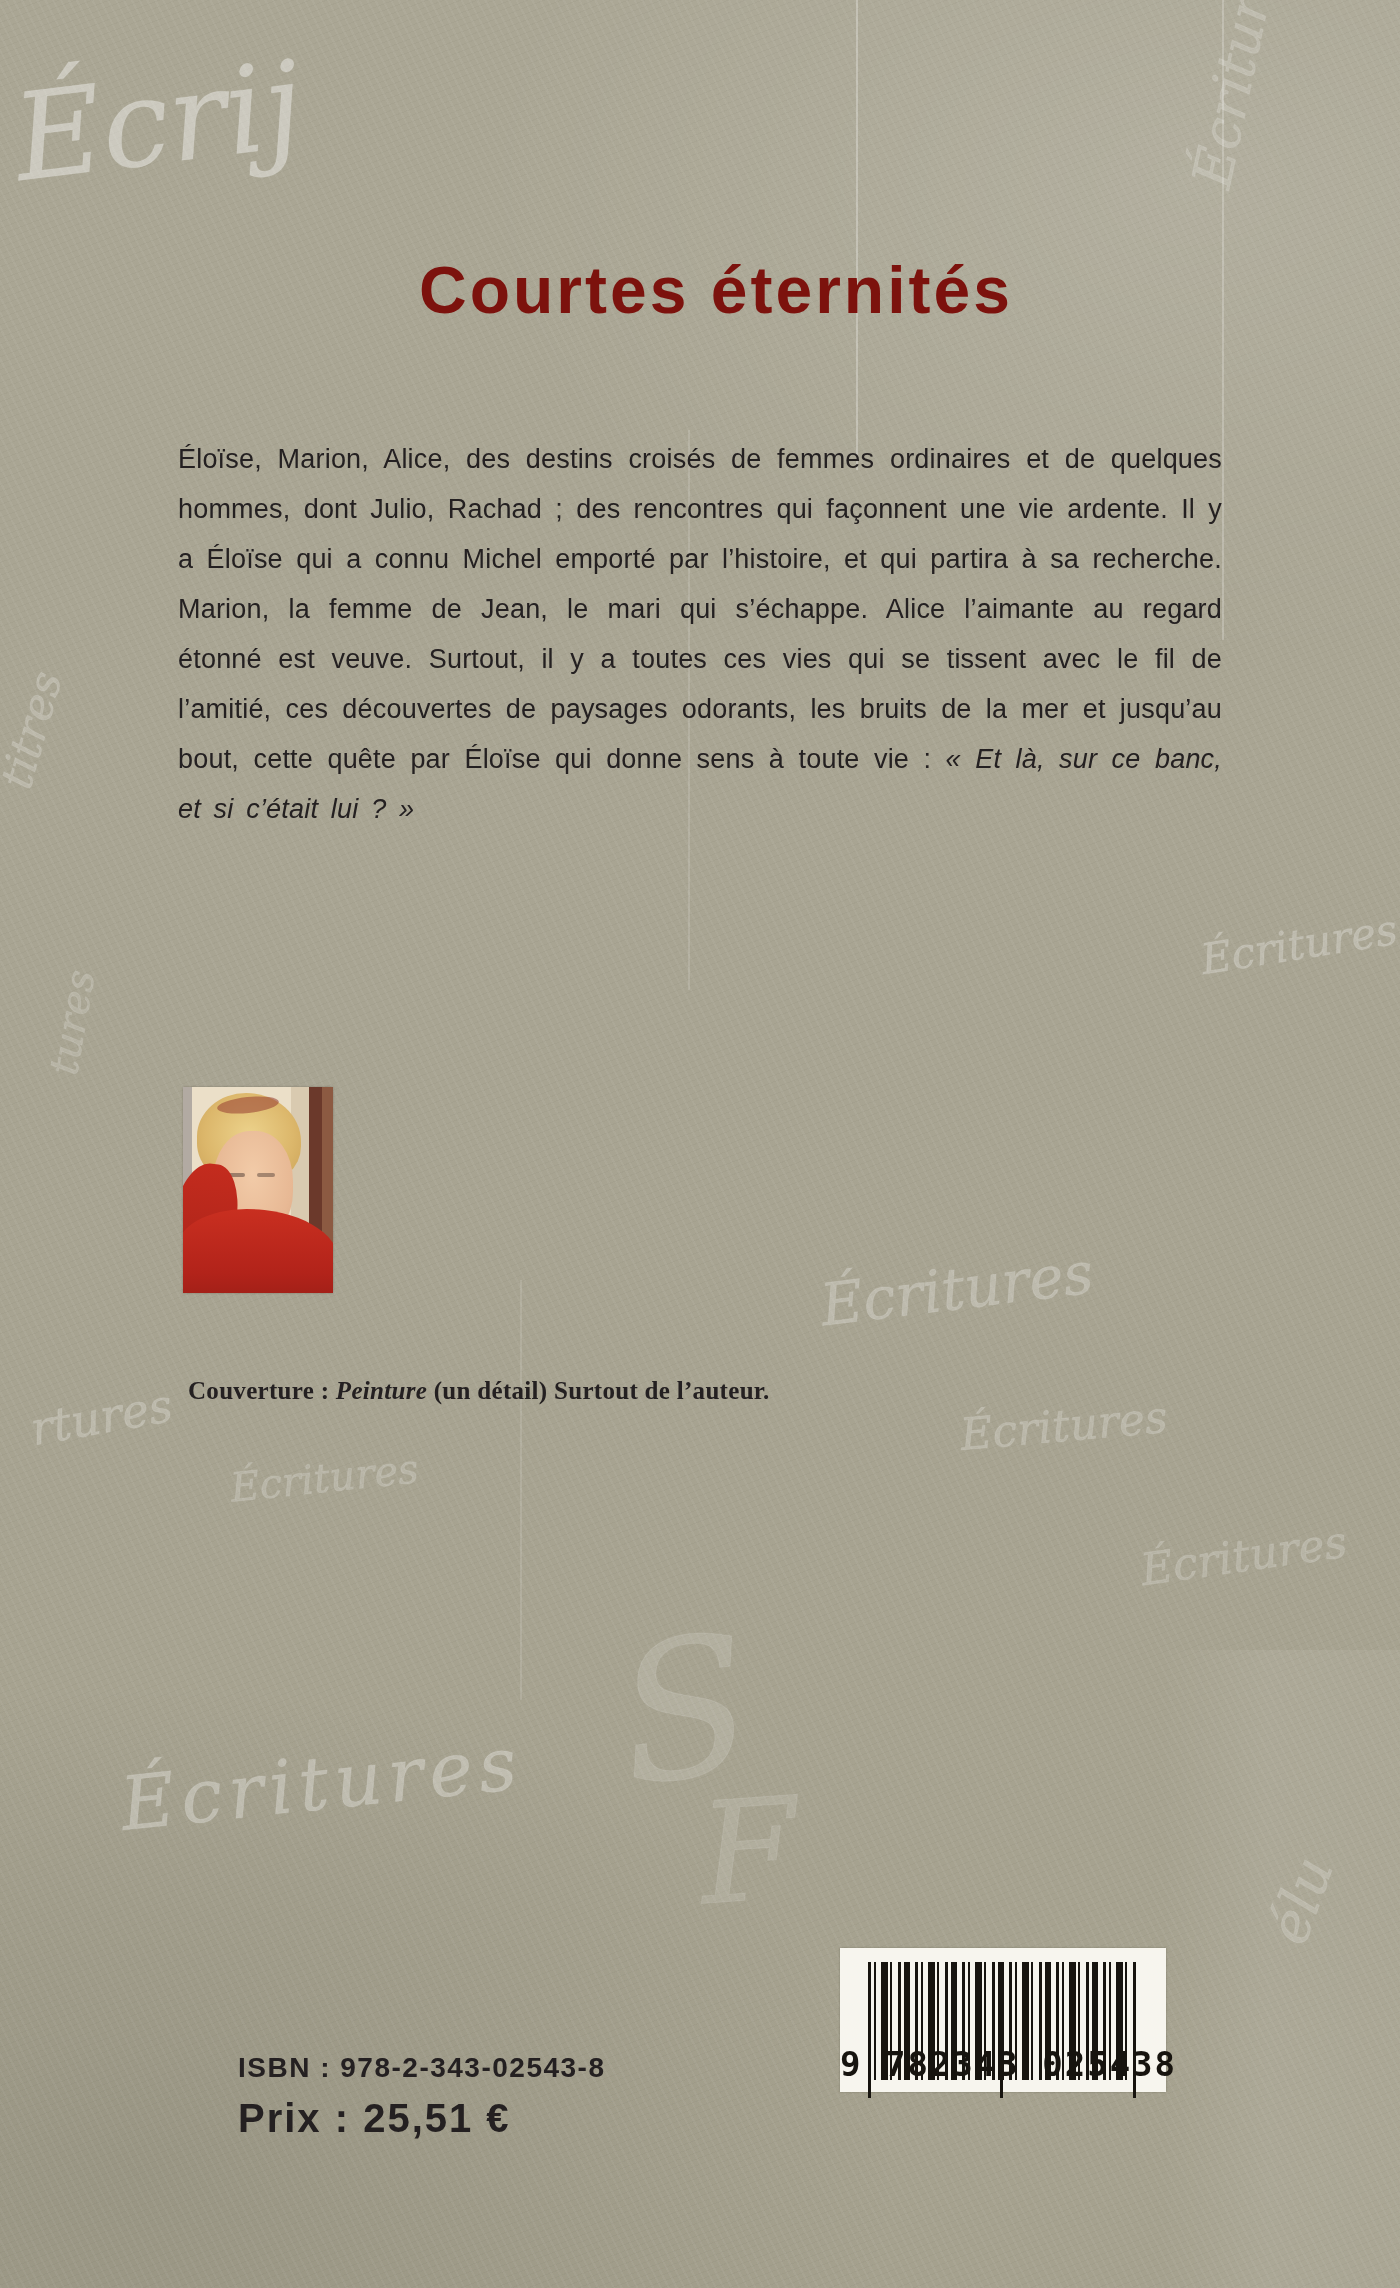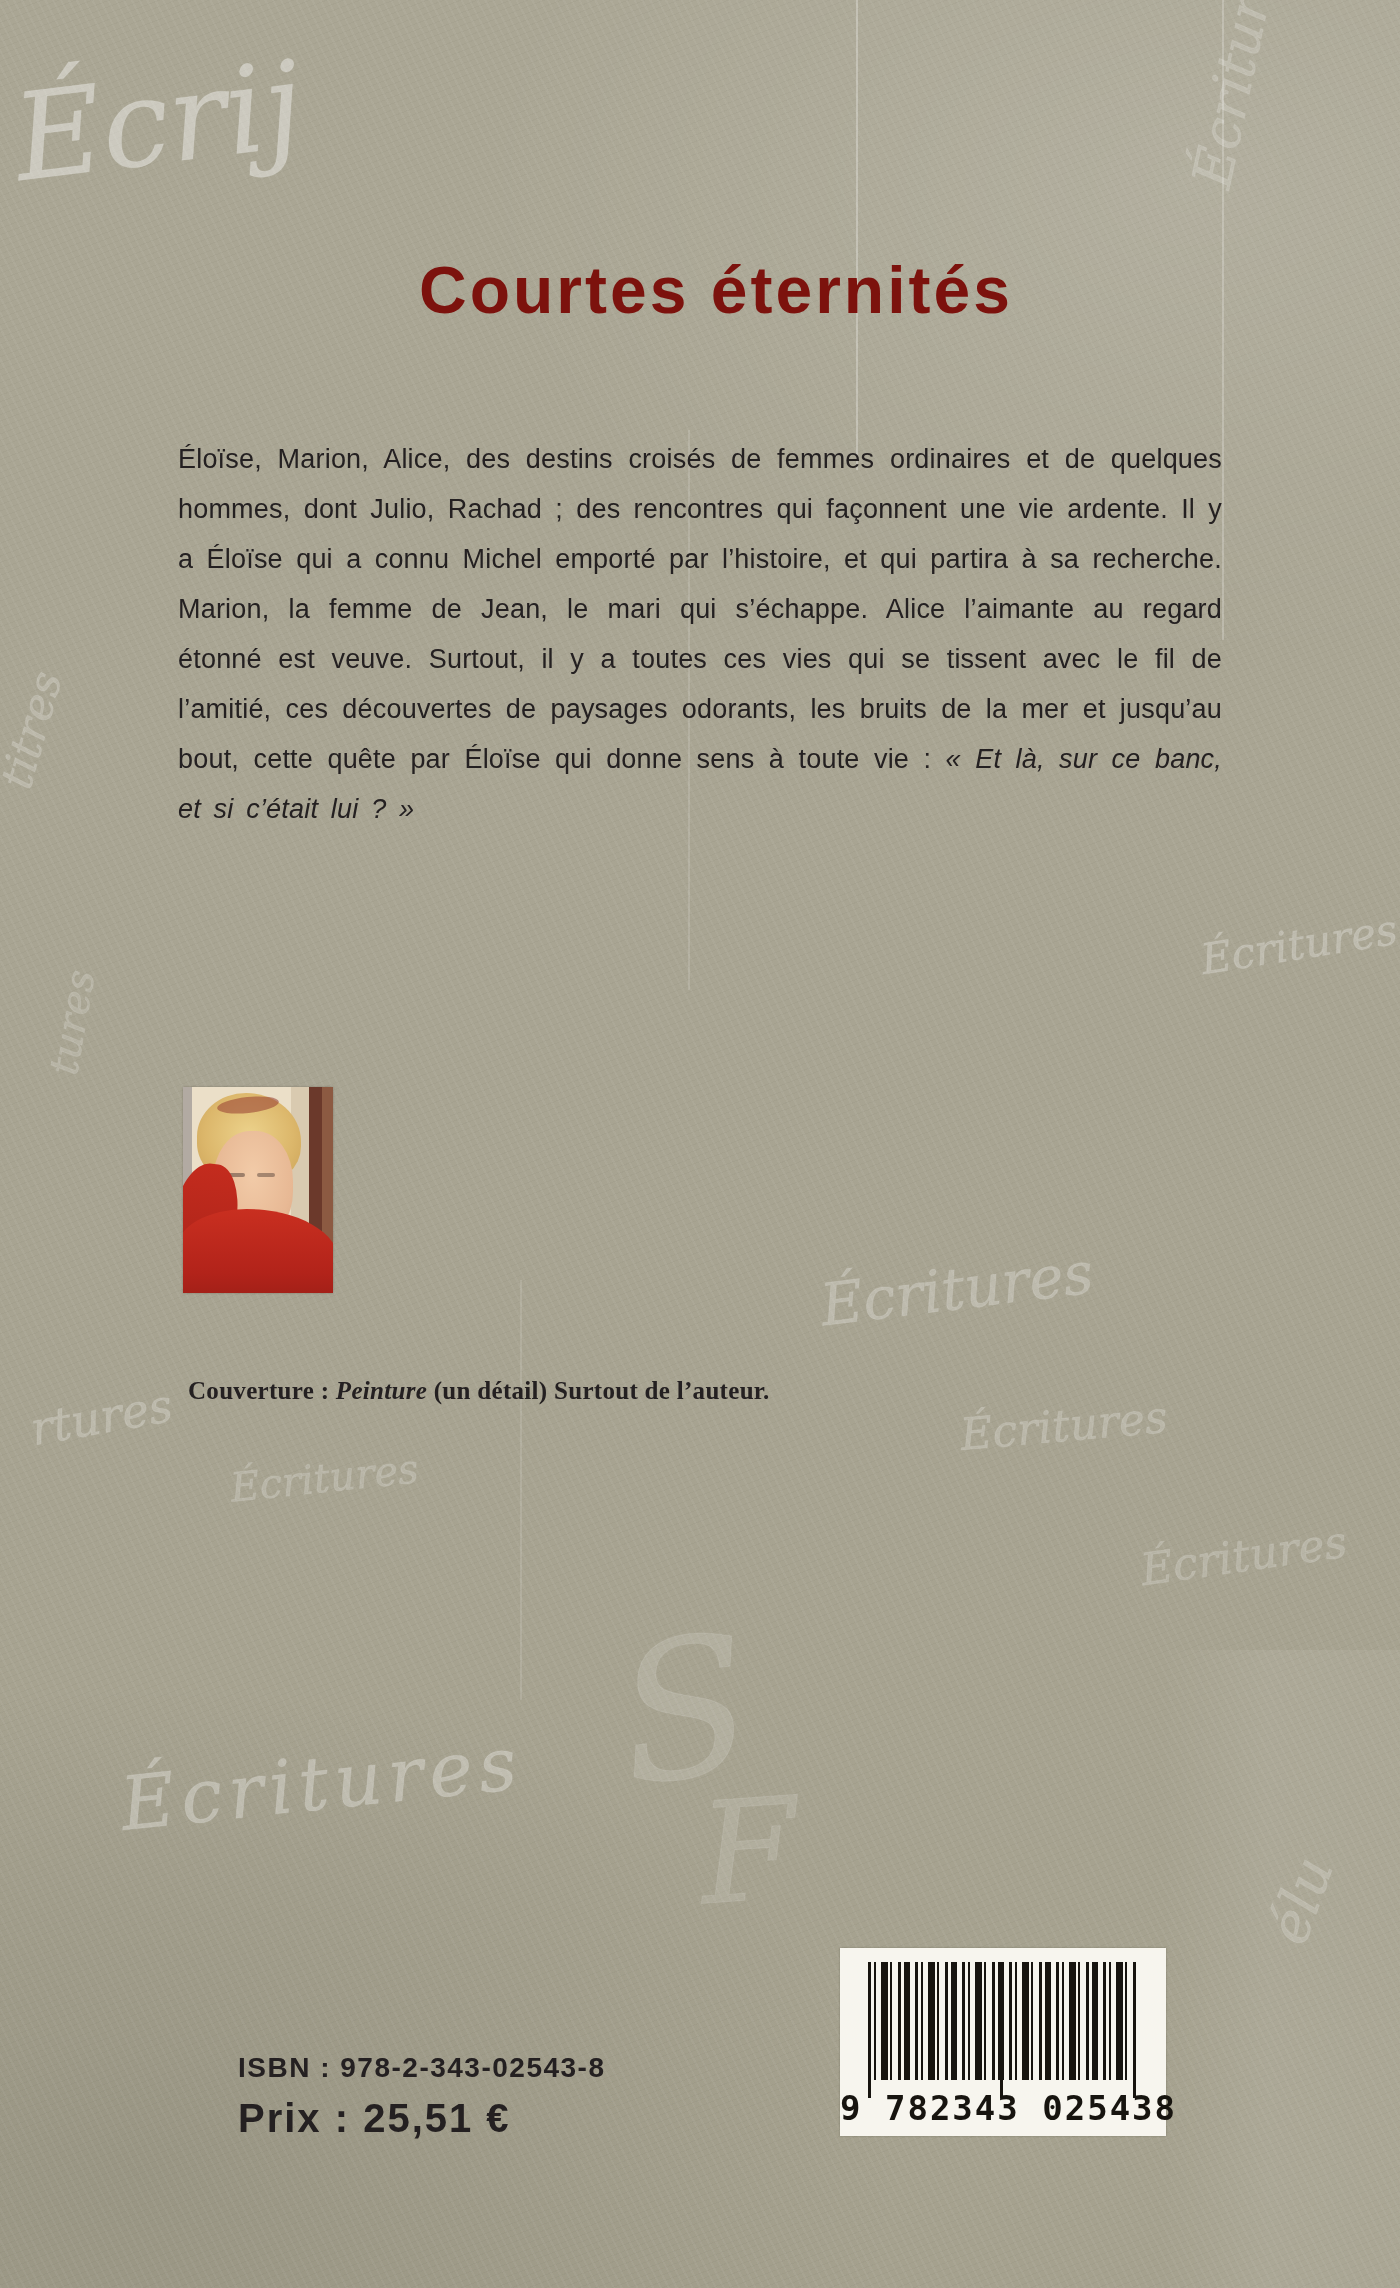--- a/index.html
+++ b/index.html
@@ -110,21 +110,21 @@
   .isbn{
     position:absolute;left:238px;top:2052px;
     font-size:28px;font-weight:bold;letter-spacing:1.5px;
   }
   .price{
     position:absolute;left:238px;top:2096px;
     font-size:40px;font-weight:bold;letter-spacing:2px;
   }
 
   .barcode-box{
-    position:absolute;left:840px;top:1948px;width:326px;height:188px;
+    position:absolute;left:840px;top:1948px;width:326px;height:144px;
     background:#f7f5ee;
     box-shadow:0 0 2px rgba(60,55,40,0.35);
   }
   .bars{
     position:absolute;left:28px;top:14px;width:268px;height:118px;
     background-image:repeating-linear-gradient(90deg,
       #17140f 0 3px, transparent 3px 6px,
       #17140f 6px 8px, transparent 8px 13px,
       #17140f 13px 20px, transparent 20px 22px,
       #17140f 22px 24px, transparent 24px 30px,

